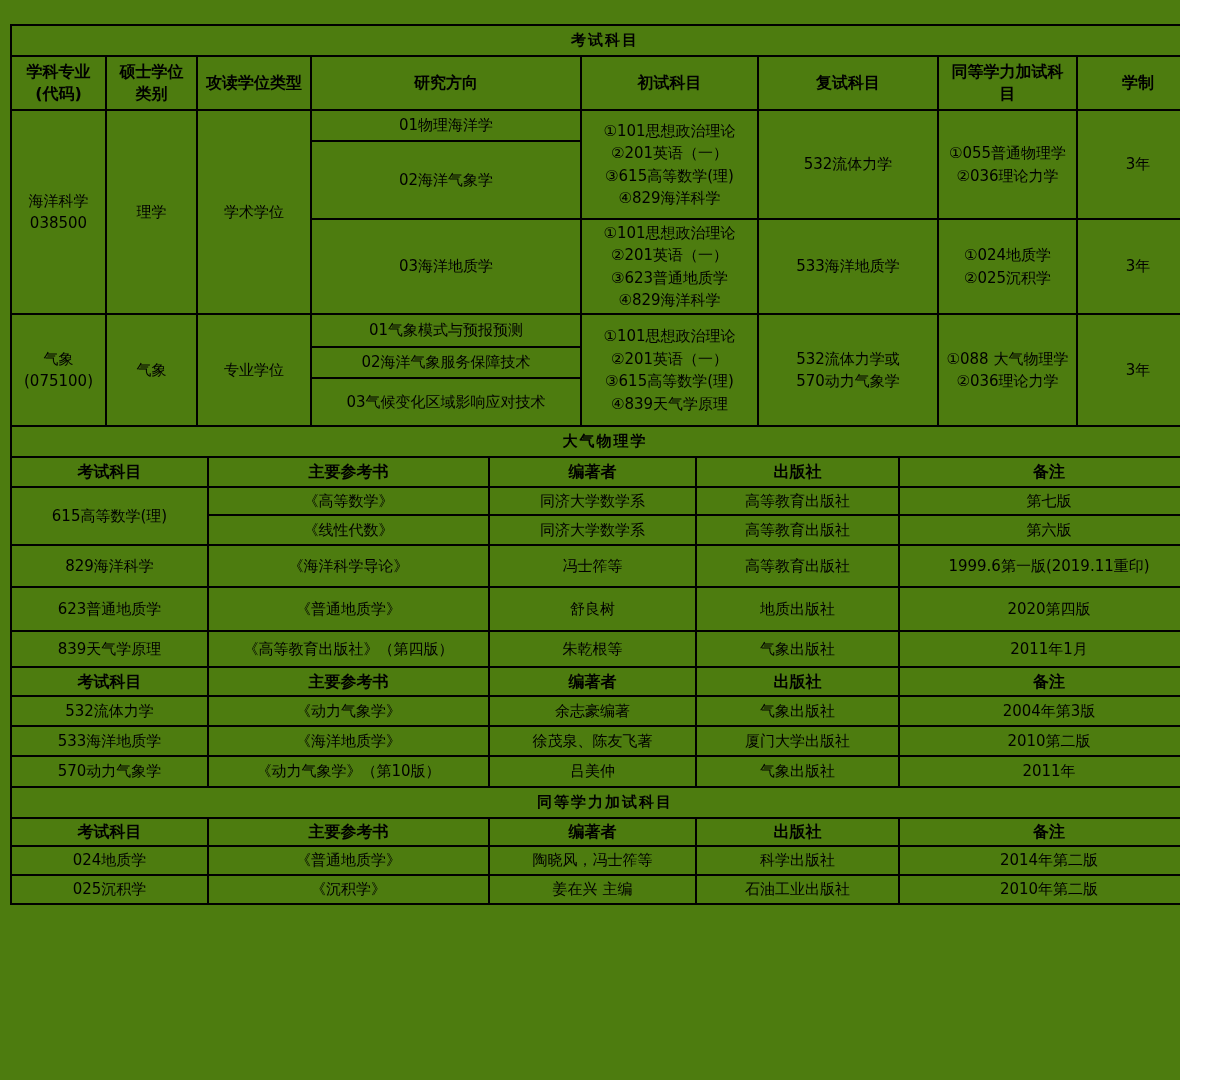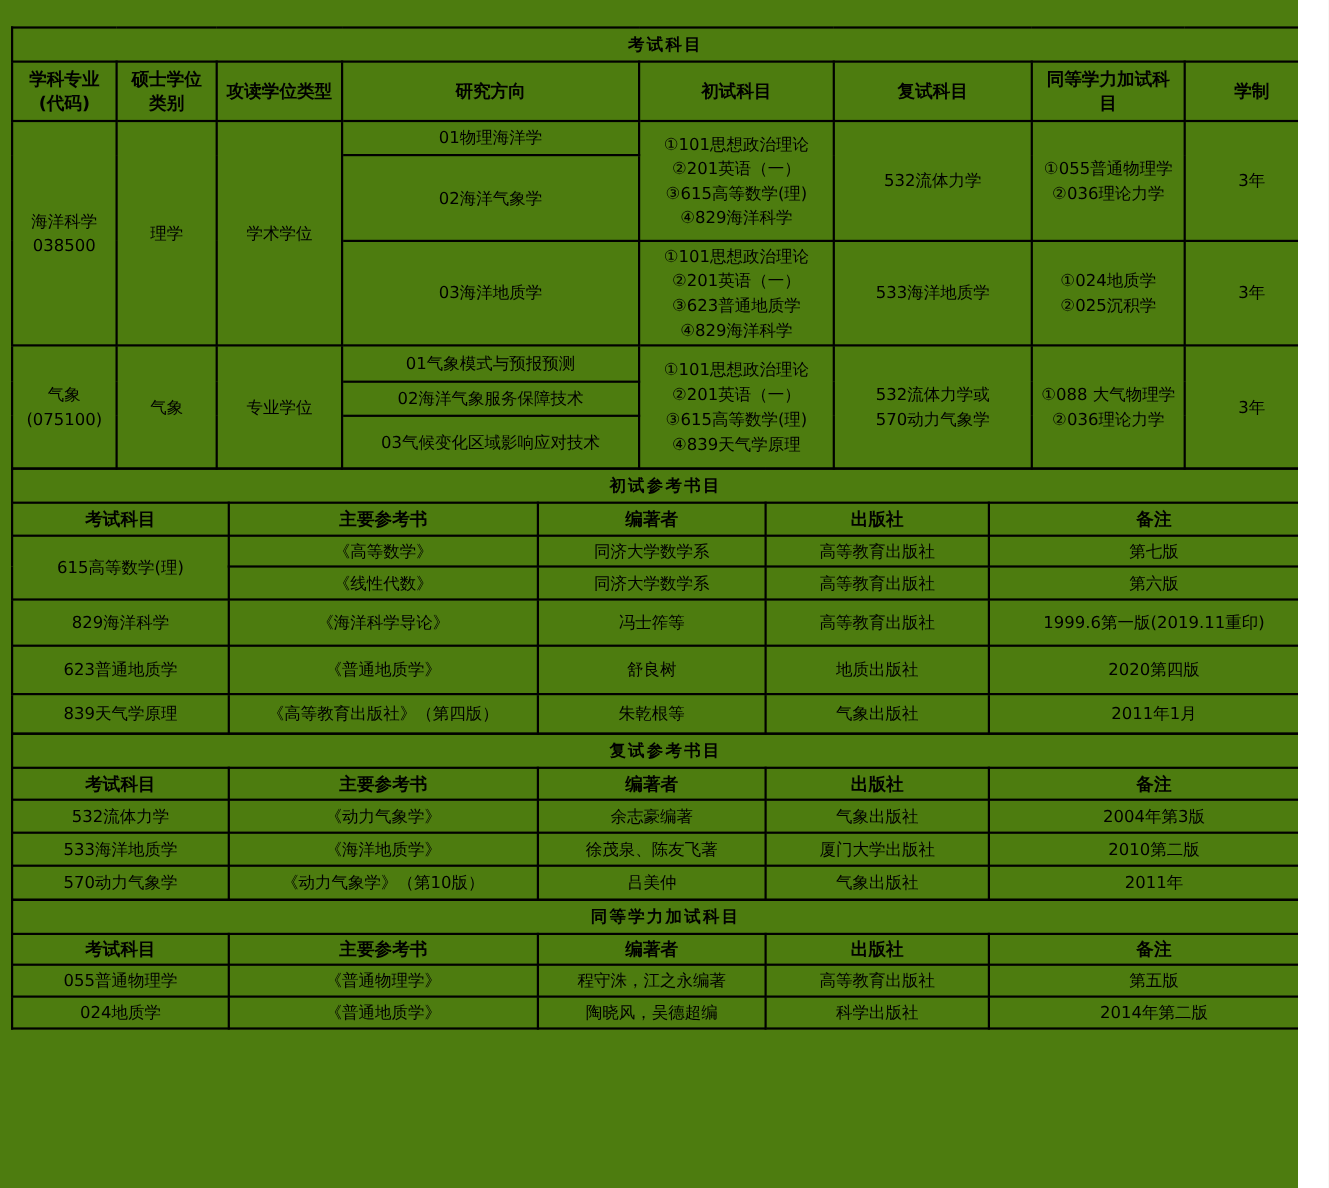--- a/index.html
+++ b/index.html
@@ -111,21 +111,21 @@
   <table class="tbl">
     <colgroup>
       <col style="width:197px">
         <col style="width:281px">
         <col style="width:207px">
         <col style="width:203px">
         <col style="width:300px">
     </colgroup>
     <tbody>
         <tr>
-      <td colspan="5" class="title-cell">初试参考书目</td>
+      <td colspan="5" class="title-cell">大气物理学</td>
     </tr>
     <tr style="height:30px">
       <th>考试科目</th>
       <th>主要参考书</th>
       <th>编著者</th>
       <th>出版社</th>
       <th>备注</th>
     </tr>
     <tr style="height:28px">
       <td rowspan="2">615高等数学(理)</td>
@@ -166,23 +166,20 @@
 
   <table class="tbl">
     <colgroup>
       <col style="width:197px">
         <col style="width:281px">
         <col style="width:207px">
         <col style="width:203px">
         <col style="width:300px">
     </colgroup>
     <tbody>
-        <tr>
-      <td colspan="5" class="title-cell">复试参考书目</td>
-    </tr>
     <tr style="height:29px">
       <th>考试科目</th>
       <th>主要参考书</th>
       <th>编著者</th>
       <th>出版社</th>
       <th>备注</th>
     </tr>
     <tr style="height:30px">
       <td>532流体力学</td>
       <td>《动力气象学》</td>
@@ -220,29 +217,29 @@
       <td colspan="5" class="title-cell">同等学力加试科目</td>
     </tr>
     <tr style="height:28px">
       <th>考试科目</th>
       <th>主要参考书</th>
       <th>编著者</th>
       <th>出版社</th>
       <th>备注</th>
     </tr>
     <tr style="height:29px">
-      <td>055普通物理学</td>
-      <td>《普通物理学》</td>
-      <td>程守洙，江之永编著</td>
-      <td>高等教育出版社</td>
-      <td>第五版</td>
-    </tr>
-    <tr style="height:29px">
       <td>024地质学</td>
       <td>《普通地质学》</td>
-      <td>陶晓风，吴德超编</td>
+      <td>陶晓风，冯士筰等</td>
       <td>科学出版社</td>
       <td>2014年第二版</td>
     </tr>
+    <tr style="height:29px">
+      <td>025沉积学</td>
+      <td>《沉积学》</td>
+      <td>姜在兴 主编</td>
+      <td>石油工业出版社</td>
+      <td>2010年第二版</td>
+    </tr>
   </tbody>
     </table>
 
 </div>
 
 </body></html>

